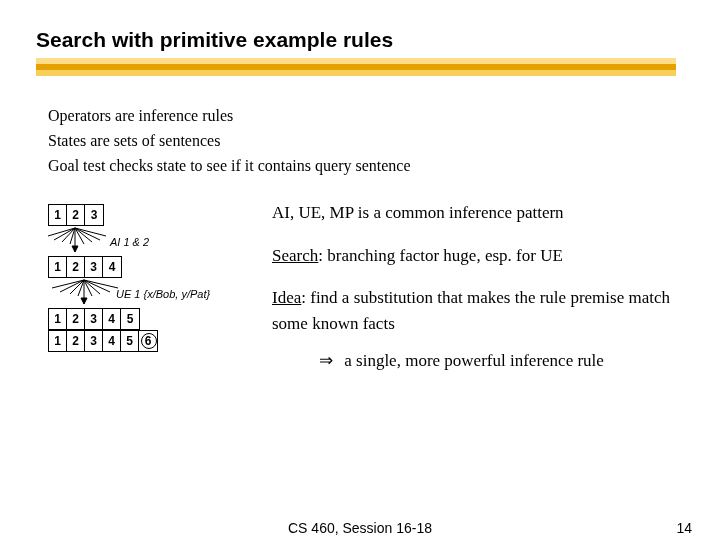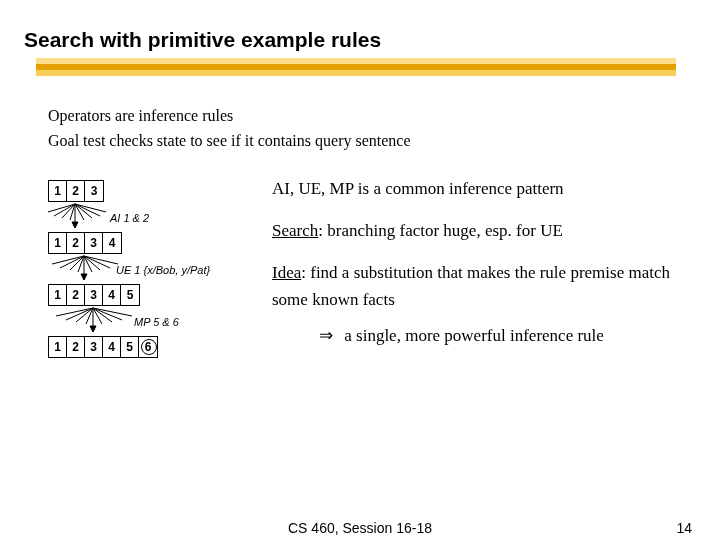--- a/index.html
+++ b/index.html
@@ -5,21 +5,21 @@
   * { margin: 0; padding: 0; box-sizing: border-box; }
   body {
     width: 720px;
     height: 540px;
     background: #fff;
     font-family: Arial, Helvetica, sans-serif;
     position: relative;
     overflow: hidden;
   }
   .title-area {
-    padding: 28px 0 0 24px;
+    padding: 28px 0 0 36px;
   }
   .title {
     font-size: 21px;
     font-weight: bold;
     color: #000;
     margin-bottom: 6px;
   }
   .underline-band {
     margin-left: 36px;
     width: 640px;
@@ -125,20 +125,21 @@
 <div class="underline-band">
   <div class="ylight"></div>
     <div class="ydark"></div>
     <div class="ylight2"></div>
 </div>
 
 <div class="content">
   <div style="width:100%">
     <div class="intro">
       <div>Operators are inference rules</div>
+      <div>States are sets of sentences</div>
       <div>Goal test checks state to see if it contains query sentence</div>
     </div>
 
     <div class="columns">
 
       <div class="diagram-col">
 
         <div class="diagram-row">
           <div class="state-box">
             <span>1</span>
@@ -192,37 +193,20 @@
 
         <div class="diagram-row">
           <div class="state-box">
             <span>1</span>
             <span>2</span>
             <span>3</span>
             <span>4</span>
             <span>5</span>
           </div>
         </div>
-        <div class="fan">
-          <svg width="180" height="30">
-            <g stroke="#000" stroke-width="1">
-              <line x1="45" y1="2" x2="8" y2="10"></line>
-                <line x1="45" y1="2" x2="18" y2="14"></line>
-              <line x1="45" y1="2" x2="28" y2="16"></line>
-                <line x1="45" y1="2" x2="38" y2="18"></line>
-              <line x1="45" y1="2" x2="45" y2="26"></line>
-                <line x1="45" y1="2" x2="54" y2="18"></line>
-              <line x1="45" y1="2" x2="64" y2="16"></line>
-                <line x1="45" y1="2" x2="74" y2="14"></line>
-              <line x1="45" y1="2" x2="84" y2="10"></line>
-              <polygon points="45,26 42,20 48,20" fill="#000"></polygon>
-            </g>
-          </svg>
-          <div class="step-label" style="left:86px; top:10px;">MP 5 &amp; 6</div>
-        </div>
 
         <div class="diagram-row">
           <div class="state-box">
             <span>1</span>
             <span>2</span>
             <span>3</span>
             <span>4</span>
             <span>5</span>
             <span class="circled">6</span>
           </div>

